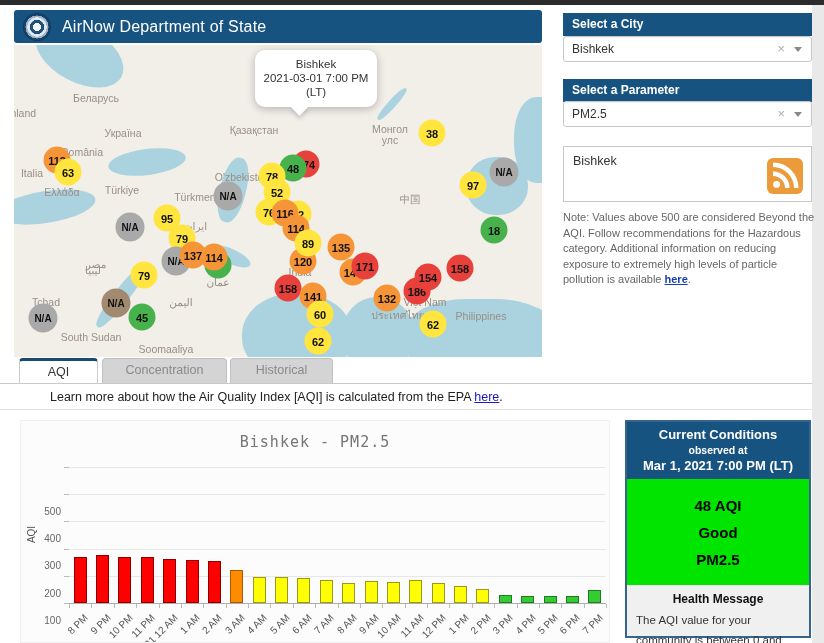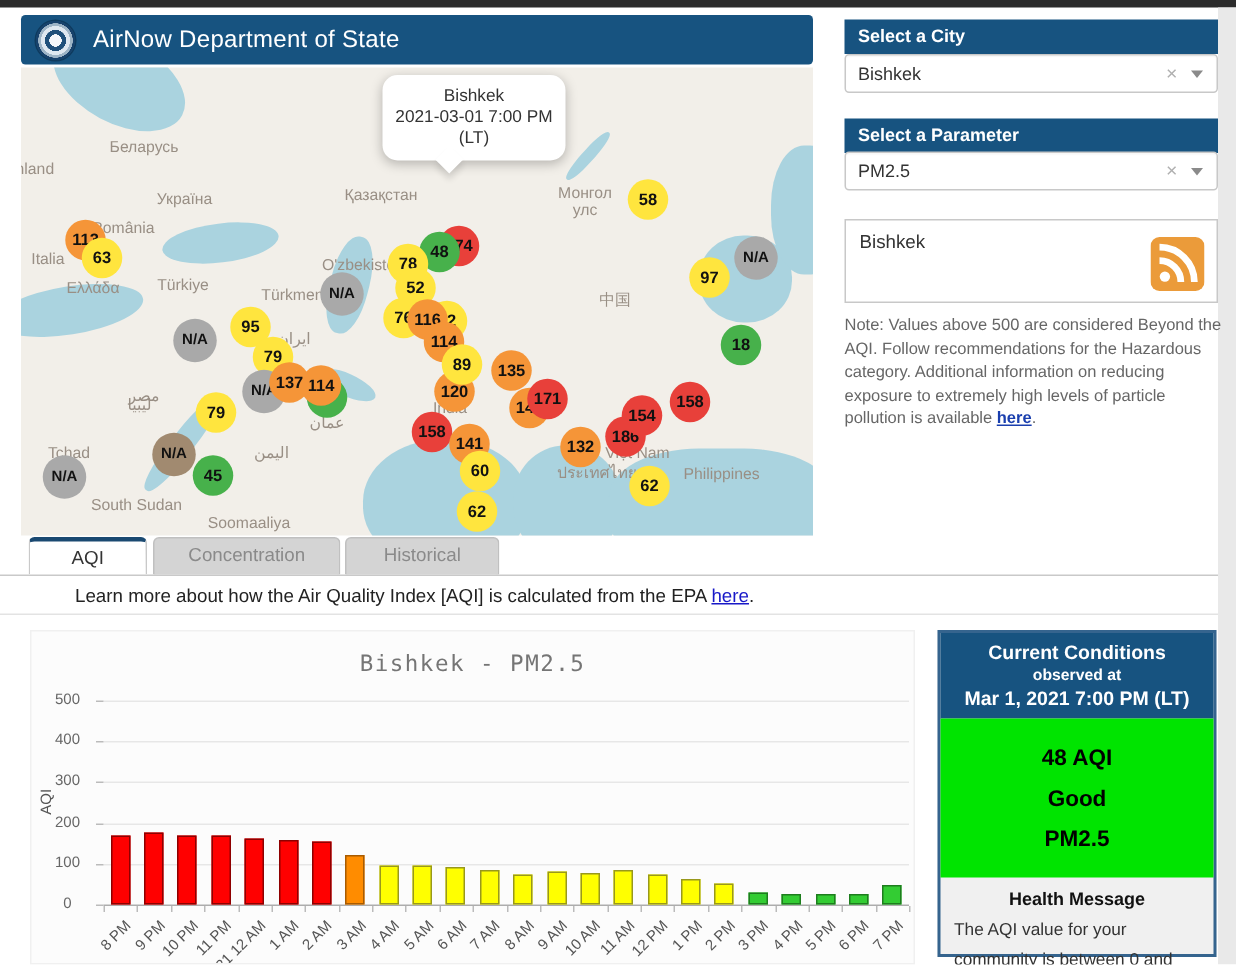--- a/index.html
+++ b/index.html
@@ -56,21 +56,21 @@
 
   
   #chart { position:absolute; left:20px; top:420px; width:590px; height:223px;
     background:#fcfcfc; border:1px solid #f0f0f0; overflow:hidden; }
   .chart-title { position:absolute; left:0; top:12px; width:100%; text-align:center;
     font-family:"DejaVu Sans Mono", monospace; font-size:15px; color:#757575; letter-spacing:1px; }
   .ylab { position:absolute; left:2px; top:108px; transform:rotate(-90deg);
     font-size:10px; color:#555; }
   .gridline { position:absolute; height:1px; background:#e7e7e7; }
   .gridline.zero { background:#adadad; }
-  .ytick { position:absolute; width:32px; text-align:center; font-size:10px; color:#666; }
+  .ytick { position:absolute; width:32px; text-align:right; font-size:10px; color:#666;margin-top:45px; }
   .ytickmark { position:absolute; width:5px; height:1px; background:#bbb; }
   .xtickmark { position:absolute; width:1px; height:4px; background:#bbb; }
   .bar { position:absolute; border-style:solid; border-width:1px; }
   .xlab { position:absolute; width:70px; text-align:right; font-size:10px; color:#555;
     transform:rotate(-45deg); transform-origin:100% 0; white-space:nowrap; }
 
   
   #conditions { position:absolute; left:625px; top:420px; width:186px; height:218px;
     border:2px solid #35648e; background:#f0f0f0; }
   .cc-head { background:#175380; color:#fff; text-align:center; padding:5px 2px 6px 2px; }
@@ -183,21 +183,21 @@
         <div class="marker" style="left: 351px; top: 221px; background: rgb(232, 64, 58);">171</div>
         <div class="marker" style="left: 274px; top: 243px; background: rgb(232, 64, 58);">158</div>
         <div class="marker" style="left: 299px; top: 251px; background: rgb(245, 149, 56);">141</div>
         <div class="marker" style="left: 306px; top: 269px; background: rgb(255, 229, 62);">60</div>
         <div class="marker" style="left: 304px; top: 296px; background: rgb(255, 229, 62);">62</div>
         <div class="marker" style="left: 373px; top: 253px; background: rgb(245, 149, 56);">132</div>
         <div class="marker" style="left: 403px; top: 246px; background: rgb(232, 64, 58);">186</div>
         <div class="marker" style="left: 414px; top: 232px; background: rgb(232, 64, 58);">154</div>
         <div class="marker" style="left: 446px; top: 223px; background: rgb(232, 64, 58);">158</div>
         <div class="marker" style="left: 419px; top: 279px; background: rgb(255, 229, 62);">62</div>
-        <div class="marker" style="left: 418px; top: 88px; background: rgb(255, 229, 62);">58</div>
+        <div class="marker" style="left: 418px; top: 88px; background: rgb(255, 229, 62);">38</div>
         <div class="marker" style="left: 459px; top: 140px; background: rgb(255, 229, 62);">97</div>
         <div class="marker na" style="left: 490px; top: 127px; background: rgb(169, 169, 169);">N/A</div>
         <div class="marker" style="left: 480px; top: 185px; background: rgb(71, 177, 75);">18</div>
       </div>
 
     <div class="popup">
       <div class="ptitle">Bishkek</div>
       <div class="ptitle">2021-03-01 7:00 PM</div>
       <div class="ptitle">(LT)</div>
       <div class="tail"></div>

